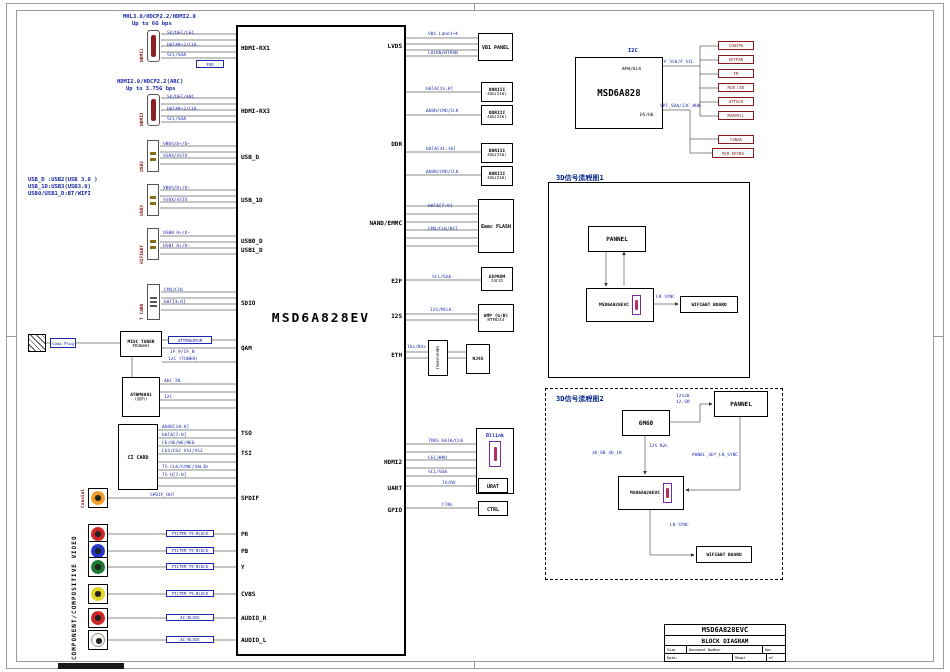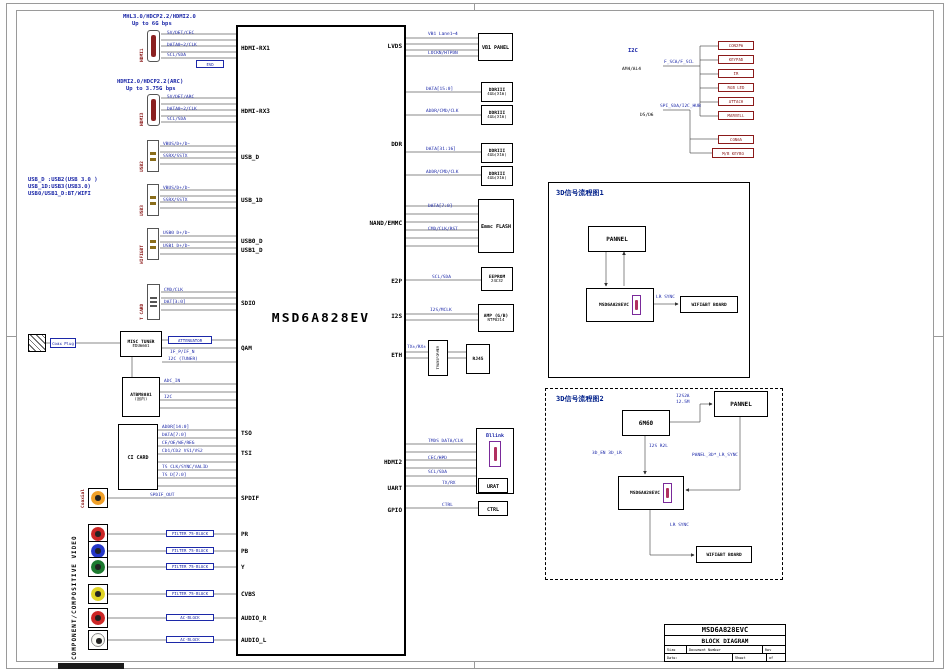--- a/index.html
+++ b/index.html
@@ -396,35 +396,38 @@
   <div class="blk" style="left:478px;top:478px;width:30px;height:15px">
       <span class="n5">URAT</span>
     </div>
   <div class="wl" style="left:442px;top:480px">TX/RX</div>
   <div class="blk" style="left:478px;top:501px;width:30px;height:15px">
       <span class="n5">CTRL</span>
     </div>
   <div class="wl" style="left:442px;top:502px">CTRL</div>
 
   <div class="nb" style="left:628px;top:47px">I2C</div>
+  <div class="blk" style="left:575px;top:57px;width:88px;height:72px">
+      <span style="font-size:9px;font-weight:bold">MSD6A828</span>
+    </div>
   <div class="wl" style="left:622px;top:66px;color:#000">AM4/AL4</div>
   <div class="wl" style="left:640px;top:112px;color:#000">D5/D6</div>
   <div class="wl" style="left:664px;top:59px">F_SCA/F_SCL</div>
   <div class="wl" style="left:660px;top:103px">SPI_SDA/I2C_HUB</div>
   <div class="wbx mr" style="left:718px;top:41px;width:36px;height:9px;border-color:#8b1a1a;color:#8b1a1a">CON2P6</div>
   <div class="wbx mr" style="left:718px;top:55px;width:36px;height:9px;border-color:#8b1a1a;color:#8b1a1a">KEYPAD</div>
   <div class="wbx mr" style="left:718px;top:69px;width:36px;height:9px;border-color:#8b1a1a;color:#8b1a1a">IR</div>
   <div class="wbx mr" style="left:718px;top:83px;width:36px;height:9px;border-color:#8b1a1a;color:#8b1a1a">RGB LED</div>
   <div class="wbx mr" style="left:718px;top:97px;width:36px;height:9px;border-color:#8b1a1a;color:#8b1a1a">ATTACH</div>
   <div class="wbx mr" style="left:718px;top:111px;width:36px;height:9px;border-color:#8b1a1a;color:#8b1a1a">MARVELL</div>
   <div class="wbx mr" style="left:718px;top:135px;width:36px;height:9px;border-color:#8b1a1a;color:#8b1a1a">CON6A</div>
   <div class="wbx mr" style="left:712px;top:148px;width:42px;height:10px;border-color:#8b1a1a;color:#8b1a1a">M/B KEYBO</div>
 
   <div class="flowbox1"></div>
-  <div class="ftitle" style="left:556px;top:188px">3D信号流程图1</div>
+  <div class="ftitle" style="left:556px;top:173px">3D信号流程图1</div>
   <div class="blk" style="left:588px;top:226px;width:58px;height:26px">
       <span style="font-size:6px;font-weight:bold">PANNEL</span>
     </div>
   <div class="blk" style="left:586px;top:288px;width:68px;height:34px;flex-direction:row;gap:3px">
     <span class="n45">MSD6A828EVC</span>
     <span class="mhdmi" style="width:9px;height:20px">
         <span class="mhdmi-in"></span>
       </span>
   </div>
   <div class="wl" style="left:656px;top:294px">LR SYNC</div>

